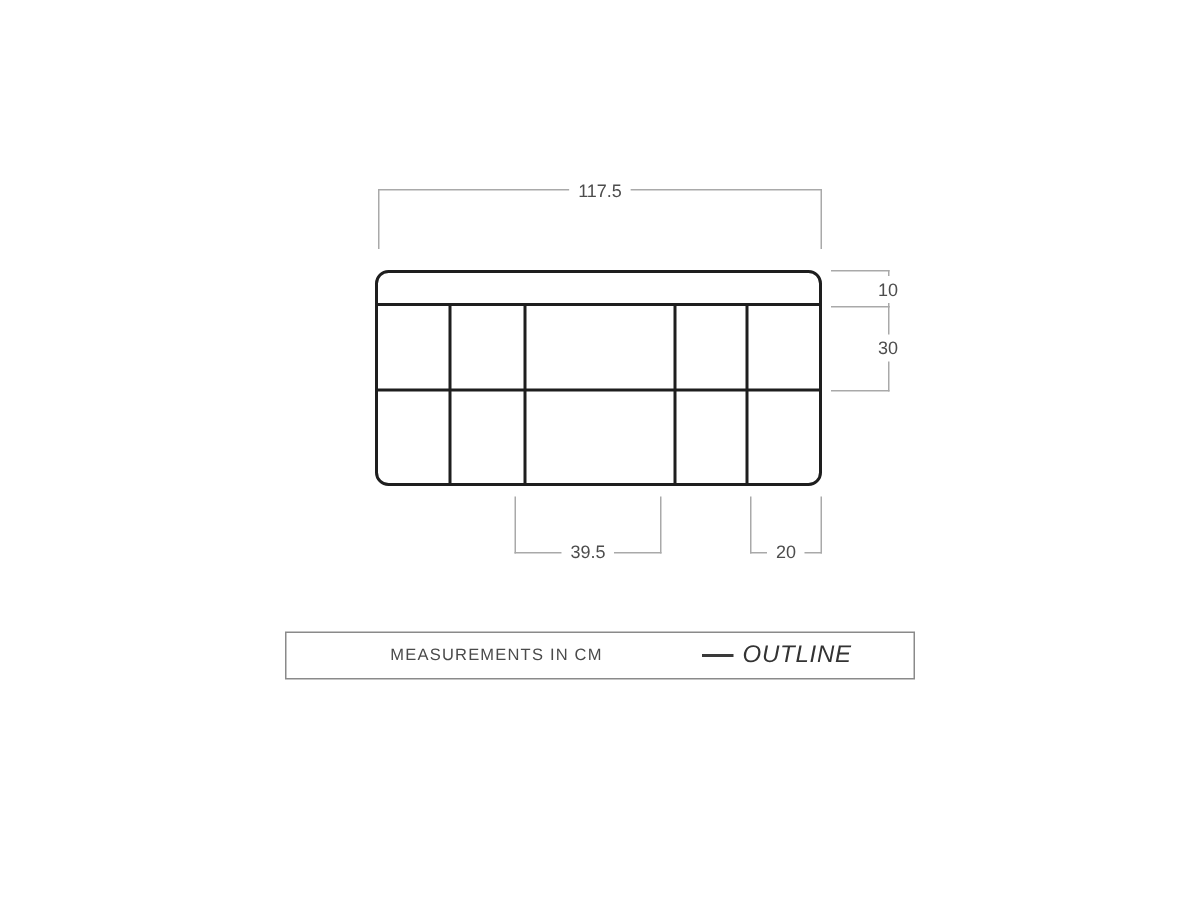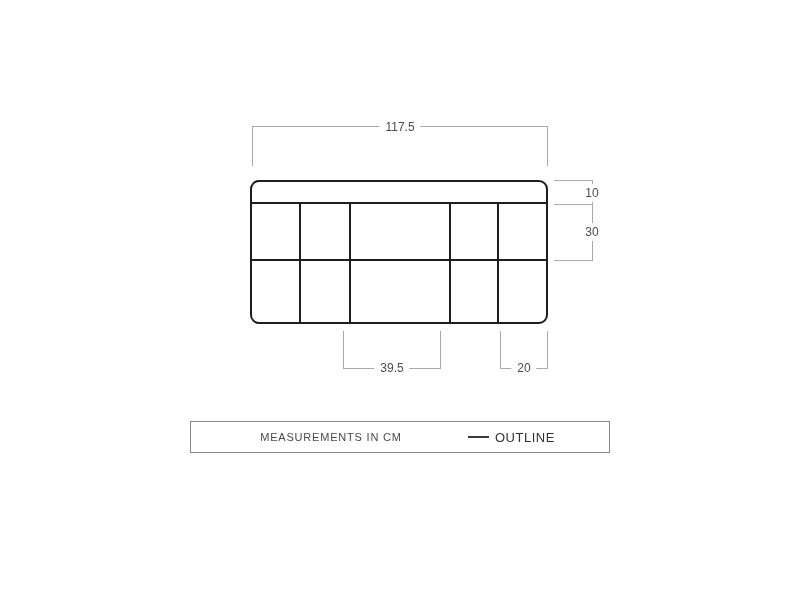--- a/index.html
+++ b/index.html
@@ -47,21 +47,21 @@
   .legend-note{
     position:absolute;left:55px;top:50%;transform:translateY(-50%);
     width:170px;text-align:center;
     font-size:11px;letter-spacing:0.8px;color:var(--legend-text);white-space:nowrap;
   }
   .legend-swatch{
     position:absolute;left:277px;top:14px;width:21px;height:2px;background:var(--swatch);
   }
   .legend-outline-label{
     position:absolute;left:304px;top:50%;transform:translateY(-50%);
-    font-size:13px;letter-spacing:0.5px;color:#333333;white-space:nowrap;
+    font-size:16px;letter-spacing:0.5px;color:#333333;white-space:nowrap;font-style:italic;
   }
 </style>
 </head>
 <body>
 
 <div id="canvas">
 
   <div class="outline"></div>
 
   <div class="hline" style="left:252px;top:202px;width:294px;"></div>

